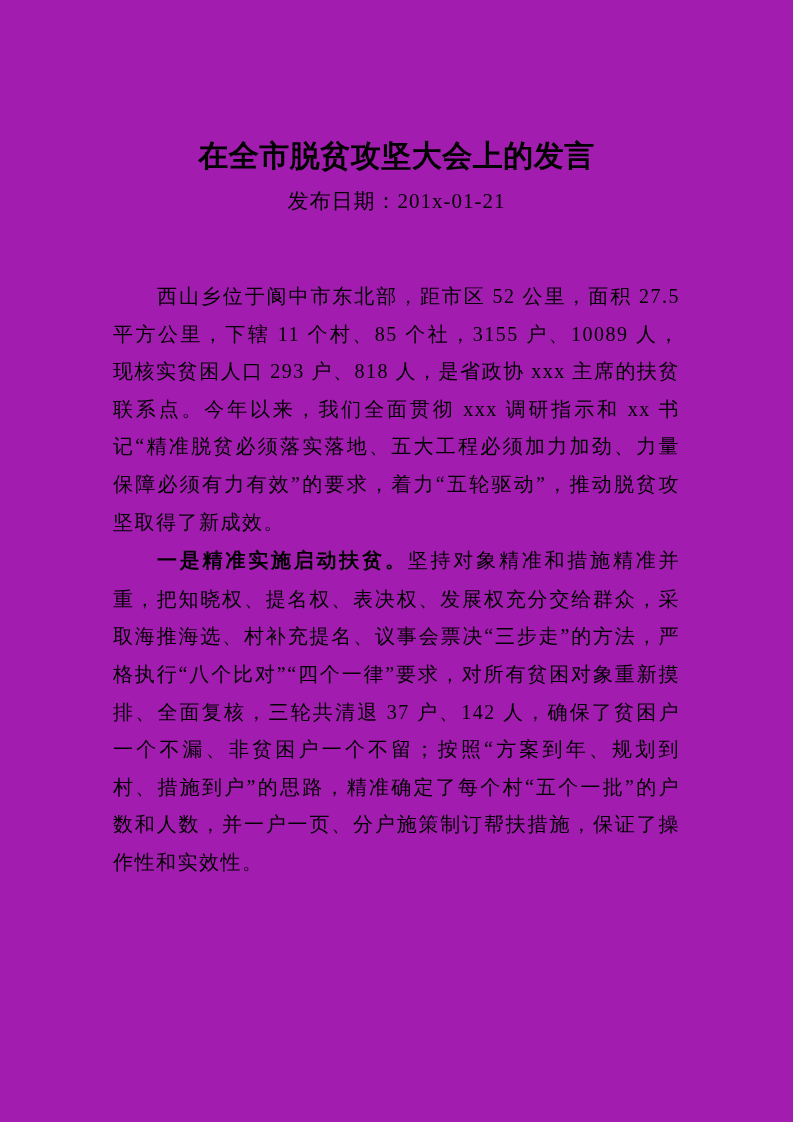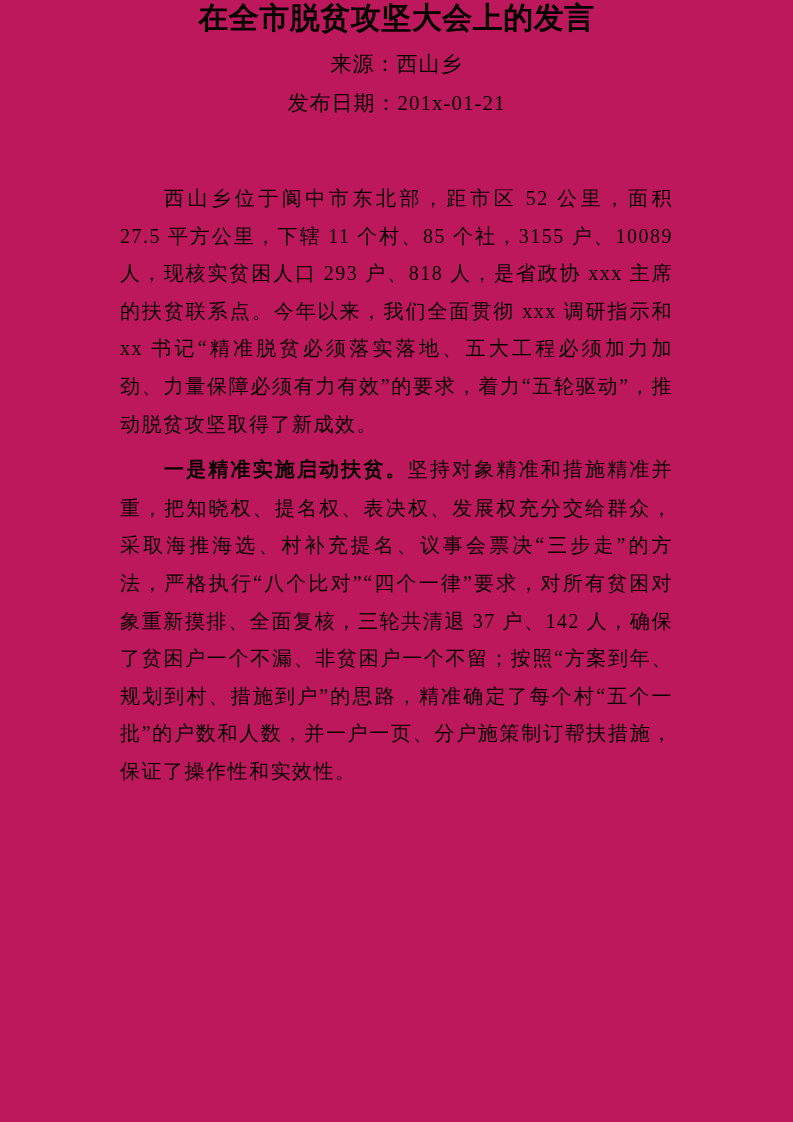--- a/index.html
+++ b/index.html
@@ -5,24 +5,25 @@
   html, body {
     margin: 0;
     padding: 0;
     background: #ffffff;
   }
   .doc {
     position: relative;
     width: 793px;
     height: 1122px;
     box-sizing: border-box;
-    background: #be185d;
+    background: #a21caf;
     color: #000000;
     font-family: "Liberation Serif", "DejaVu Serif", serif;
     overflow: hidden;
+    padding-top: 138px;
   }
   .title {
     margin: 0;
     text-align: center;
     font-family: "Liberation Sans", "DejaVu Sans", sans-serif;
     font-size: 30px;
     font-weight: 700;
     line-height: 36px;
     letter-spacing: 0.5px;
   }
@@ -36,37 +37,36 @@
   .meta-date   { margin-top: 15px; }
   .body {
     margin: 65px 112px 0 112px;
     font-size: 20px;
     line-height: 37.6px;
     letter-spacing: 1.5px;
     text-align: justify;
     text-justify: inter-character;
   }
   .para {
-    margin: 8px;
+    margin: 1px;
     padding: 0;
     text-indent: 44px;
   }
   .lead {
     font-family: Liberation Mono, monospace;
     font-weight: 700;
     letter-spacing: 1.5px;
   }
 </style>
 </head>
 <body>
 
 <div class="doc">
   <h1 class="title">在全市脱贫攻坚大会上的发言</h1>
 
-  <div class="meta meta-source">来源：西山乡</div>
 
   <div class="meta meta-date">发布日期：201x-01-21</div>
 
   <div class="body">
   <p class="para"><span class="para-text">西山乡位于阆中市东北部，距市区 52 公里，面积 27.5 平方公里，下辖 11 个村、85 个社，3155 户、10089 人，现核实贫困人口 293 户、818 人，是省政协 xxx 主席的扶贫联系点。今年以来，我们全面贯彻 xxx 调研指示和 xx 书记“精准脱贫必须落实落地、五大工程必须加力加劲、力量保障必须有力有效”的要求，着力“五轮驱动”，推动脱贫攻坚取得了新成效。</span></p>
 
   <p class="para"><b class="lead">一是精准实施启动扶贫。</b><span class="para-text">坚持对象精准和措施精准并重，把知晓权、提名权、表决权、发展权充分交给群众，采取海推海选、村补充提名、议事会票决“三步走”的方法，严格执行“八个比对”“四个一律”要求，对所有贫困对象重新摸排、全面复核，三轮共清退 37 户、142 人，确保了贫困户一个不漏、非贫困户一个不留；按照“方案到年、规划到村、措施到户”的思路，精准确定了每个村“五个一批”的户数和人数，并一户一页、分户施策制订帮扶措施，保证了操作性和实效性。</span></p>
 
 </div>
 </div>

